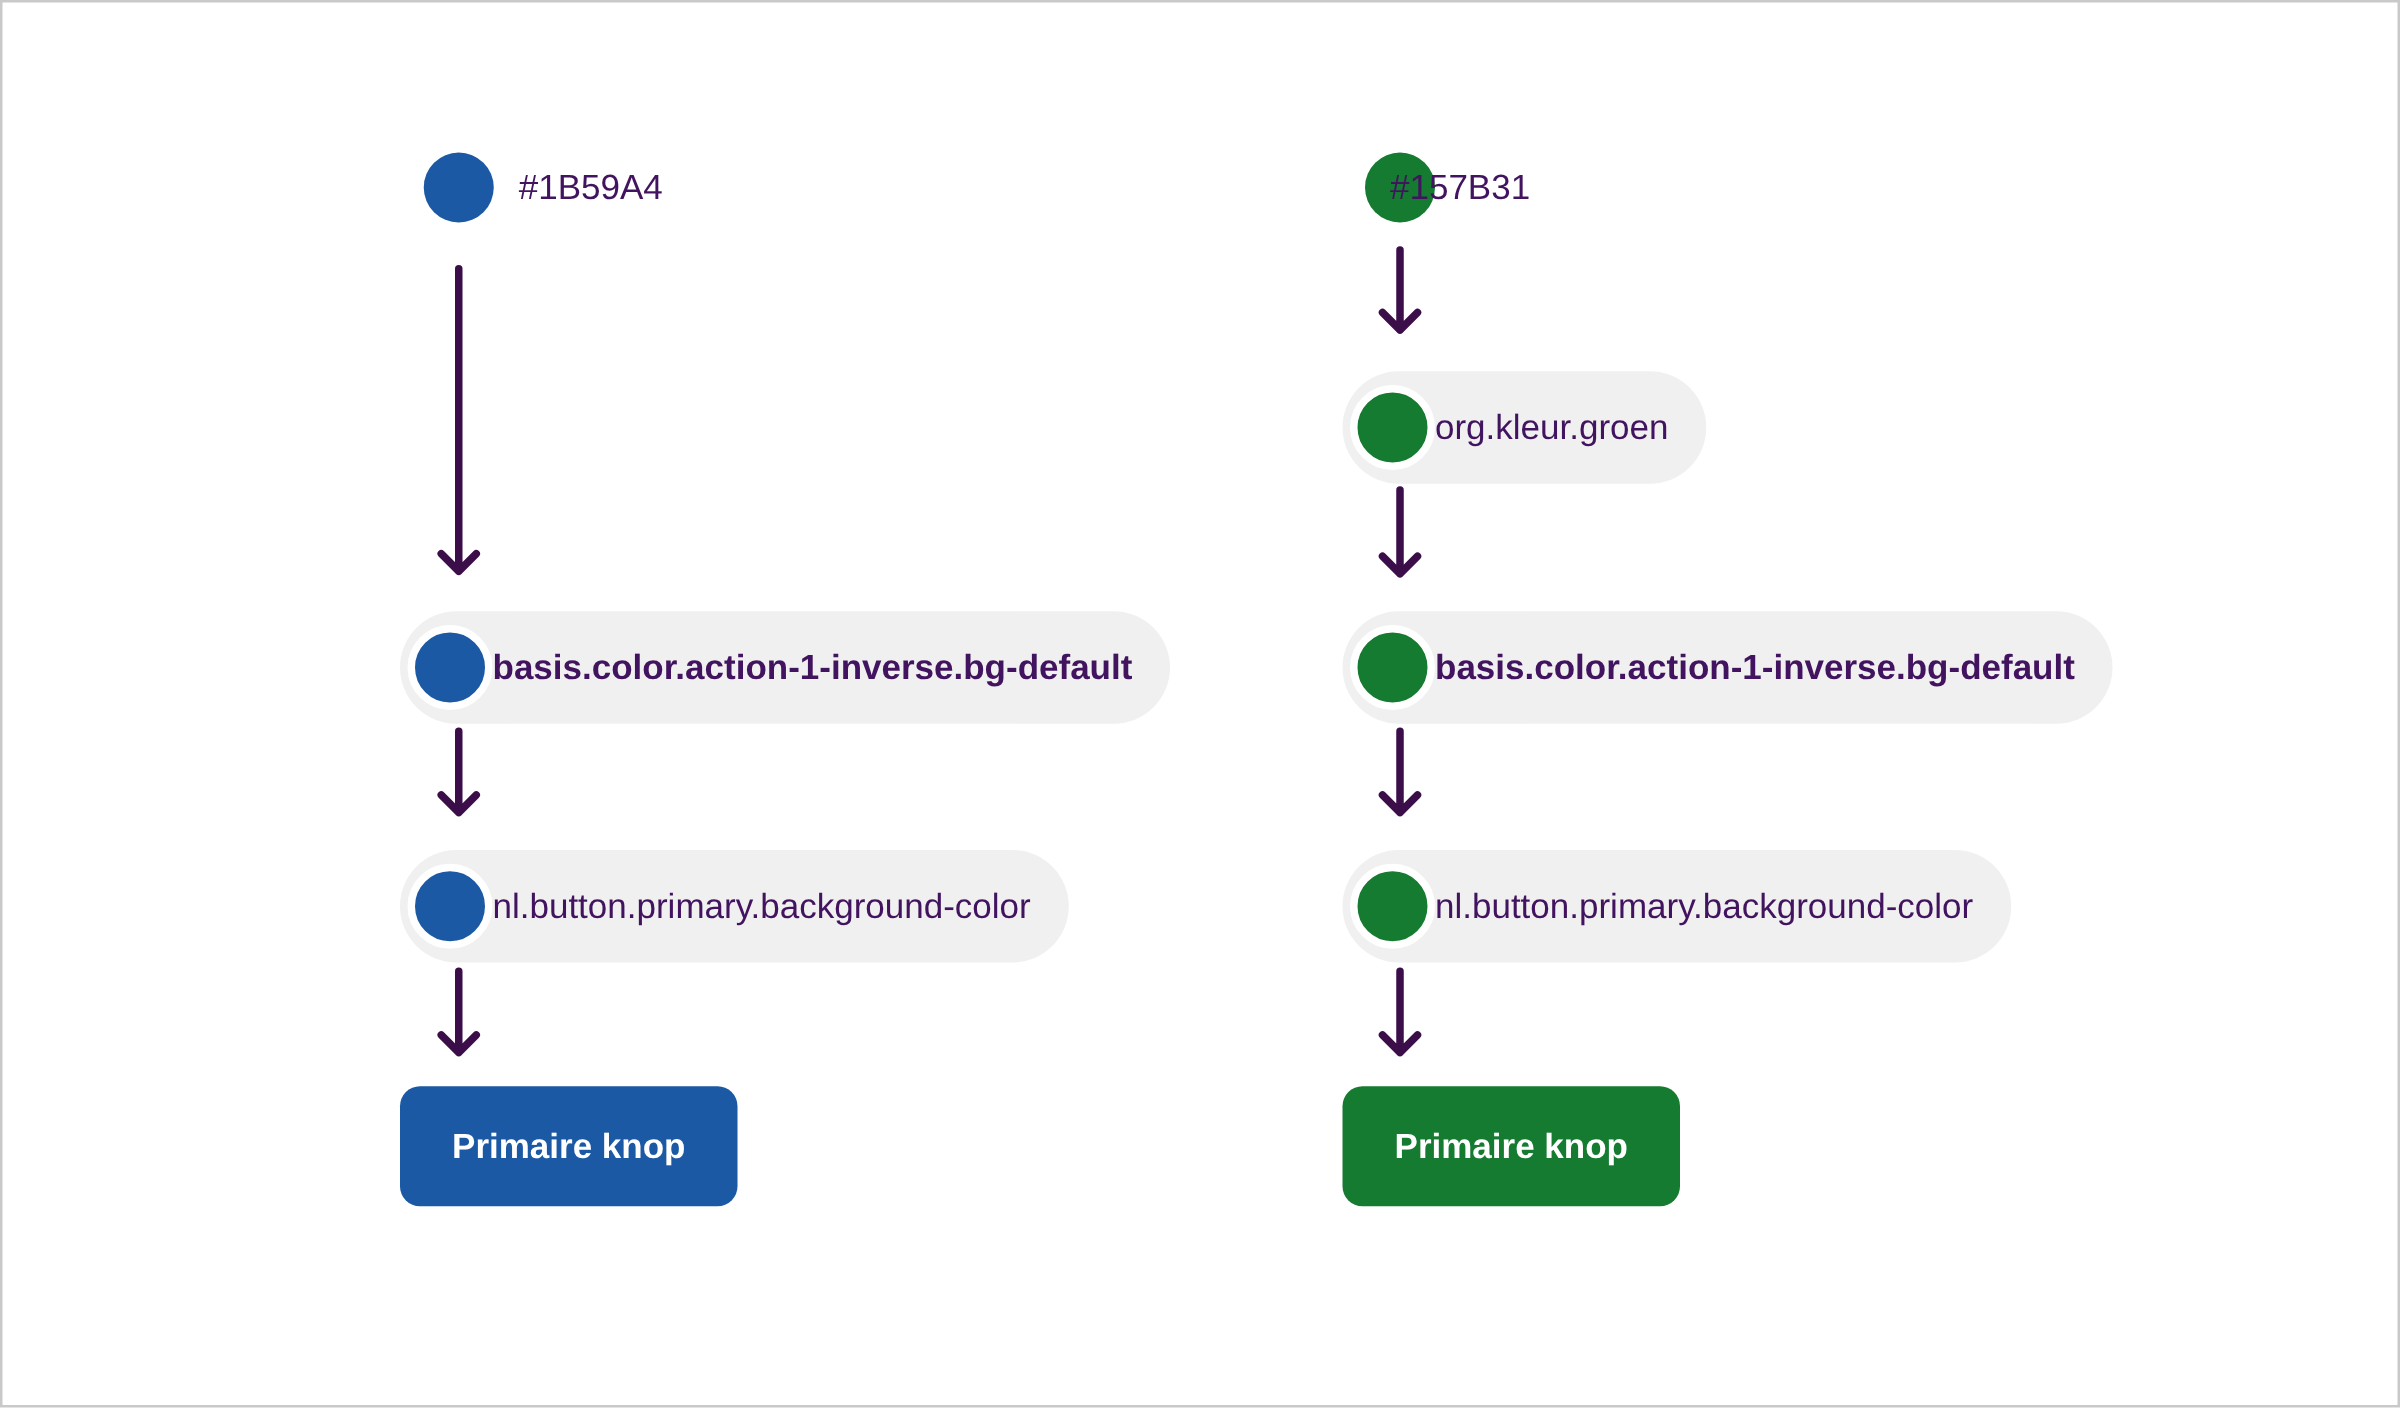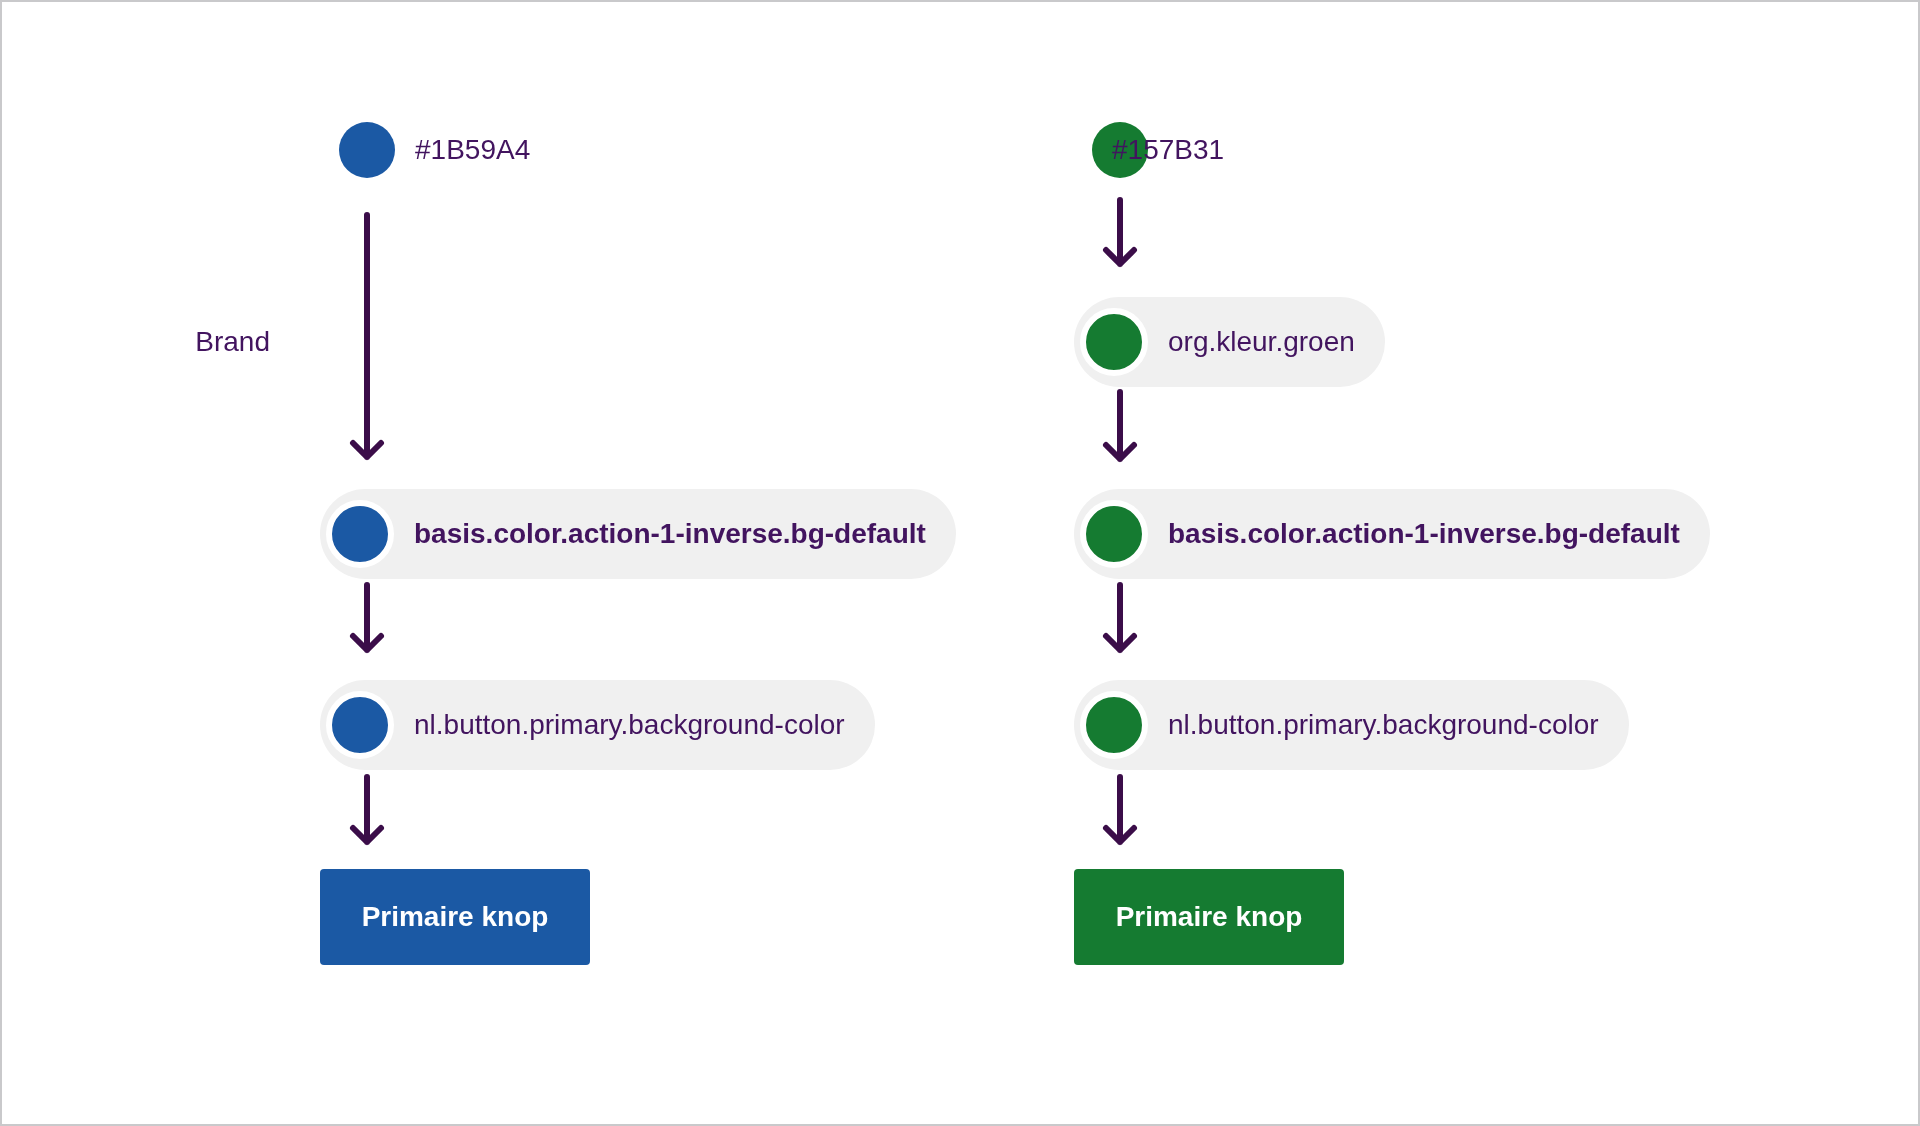--- a/index.html
+++ b/index.html
@@ -57,21 +57,20 @@
   }
   .row-label.bold { font-weight: 700; }
   .pill {
     position: absolute;
     height: 90px;
     border-radius: 45px;
     background: var(--pill_bg, #F0F0F0);
     display: inline-flex;
     align-items: center;
     padding: 0 30px 0 6px;
-    gap: 20px;
     width: max-content;
     white-space: nowrap;
   }
   .pill .dot {
     width: 56px;
     height: 56px;
     border-radius: 50%;
     border: 6px solid #fff;
     box-sizing: content-box;
     flex: none;
@@ -79,21 +78,21 @@
   .pill .token {
     font-size: 28px;
     color: var(--text, #42145F);
   }
   .pill.bold .token { font-weight: 700; }
   .demo-button {
     position: absolute;
     width: 270px;
     height: 96px;
     border: none;
-    border-radius: 4px;
+    border-radius: 16px;
     color: var(--button_text, #fff);
     font-family: inherit;
     font-size: 28px;
     font-weight: 700;
     display: flex;
     align-items: center;
     justify-content: center;
     cursor: pointer;
     white-space: nowrap;
   }
@@ -118,21 +117,20 @@
   <svg class="arrows" width="1920" height="1126" viewBox="0 0 1920 1126">
     <path d="M365 213 V455 M351 441 L365 455 L379 441"></path>
     <path d="M365 583 V648 M351 634 L365 648 L379 634"></path>
     <path d="M365 775 V840 M351 826 L365 840 L379 826"></path>
     <path d="M1118 198 V262 M1104 248 L1118 262 L1132 248"></path>
     <path d="M1118 390 V457 M1104 443 L1118 457 L1132 443"></path>
     <path d="M1118 583 V648 M1104 634 L1118 648 L1132 634"></path>
     <path d="M1118 775 V840 M1104 826 L1118 840 L1132 826"></path>
   </svg>
 
-  <div class="row-label" style="top:295px">Brand</div>
 
   <div class="swatch c-blue" style="left:337px; top:120px"></div>
   <div class="hex-label" style="left:413px; top:120px">#1B59A4</div>
 
   <div class="pill bold" style="left:318px; top:487px">
     <span class="dot c-blue"></span>
     <span class="token">basis.color.action-1-inverse.bg-default</span>
   </div>
 
   <div class="pill" style="left:318px; top:678px">

